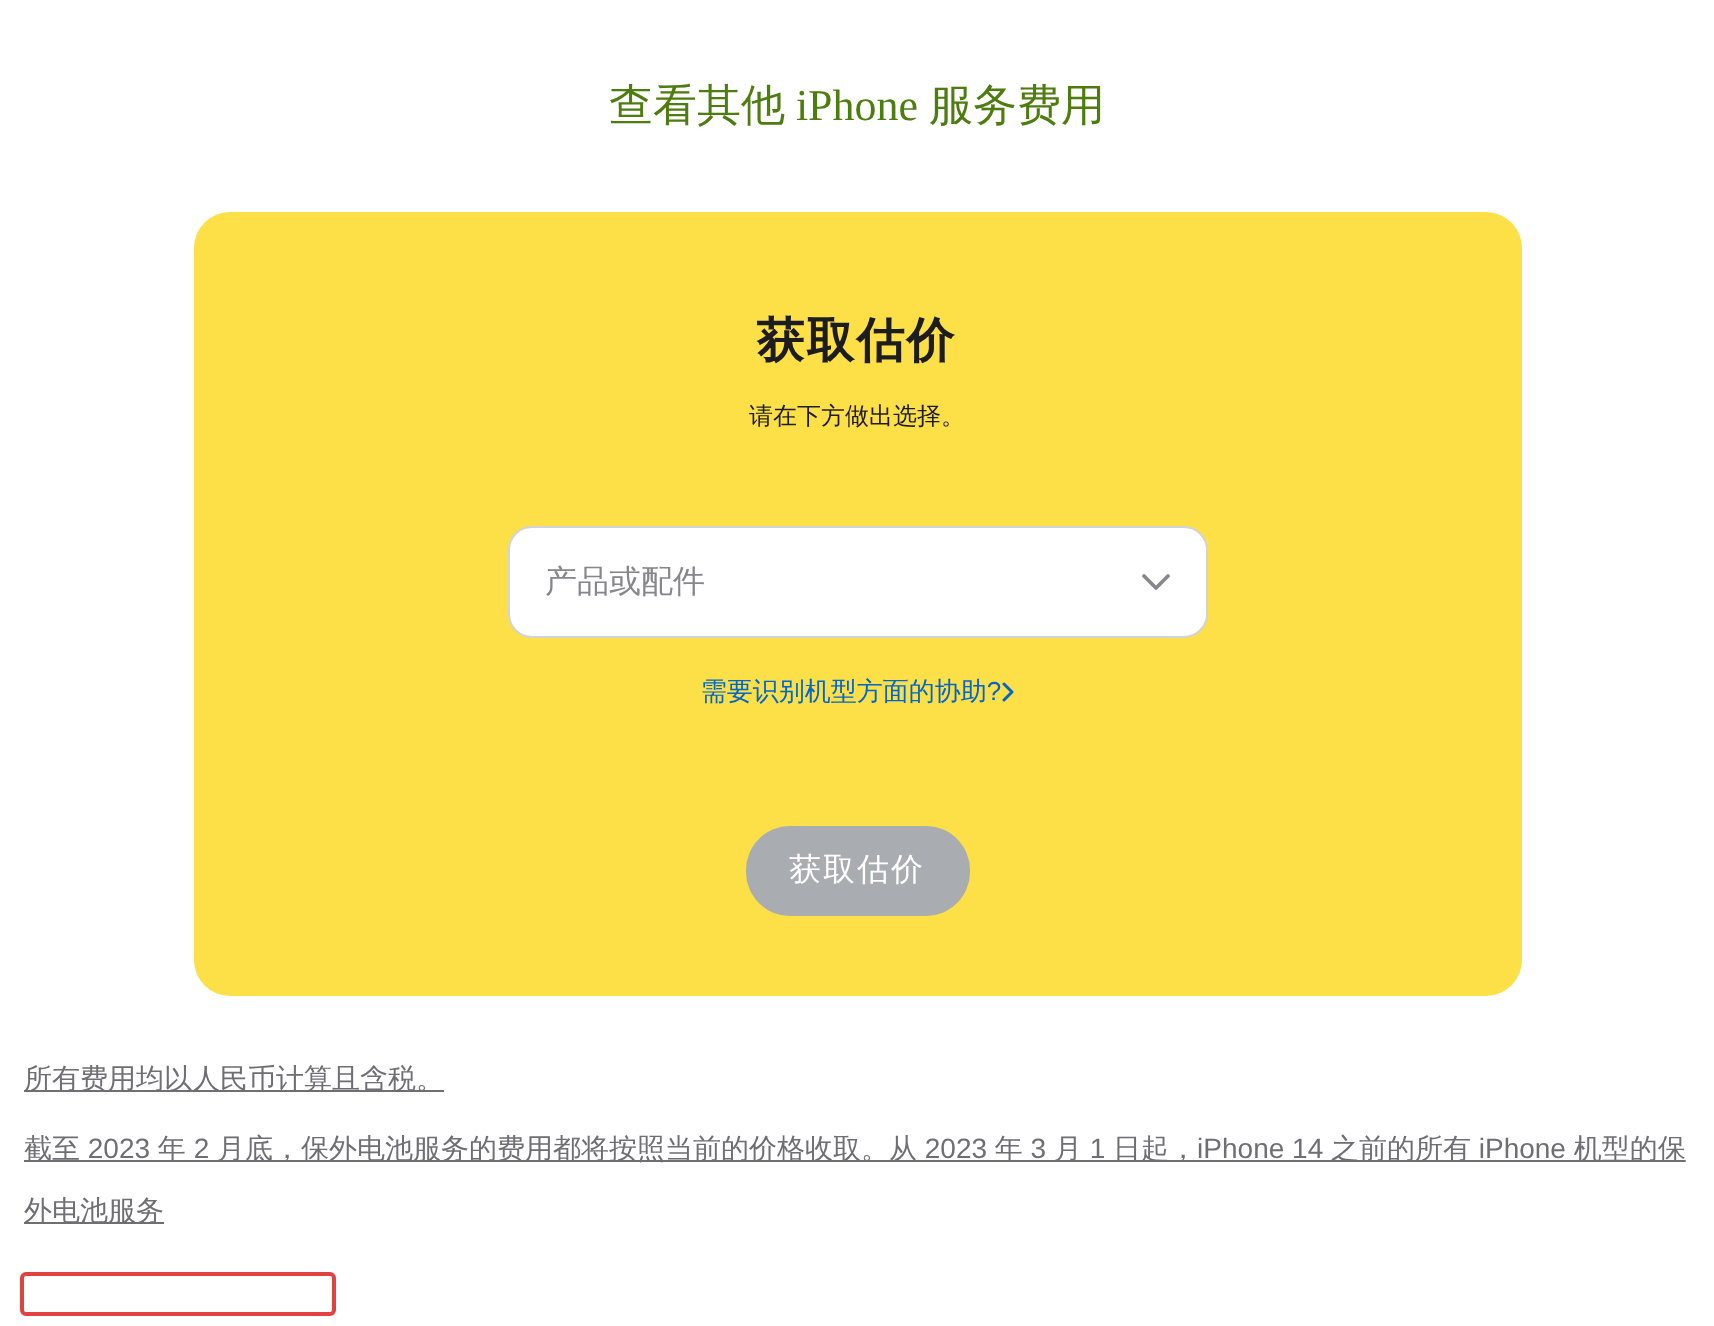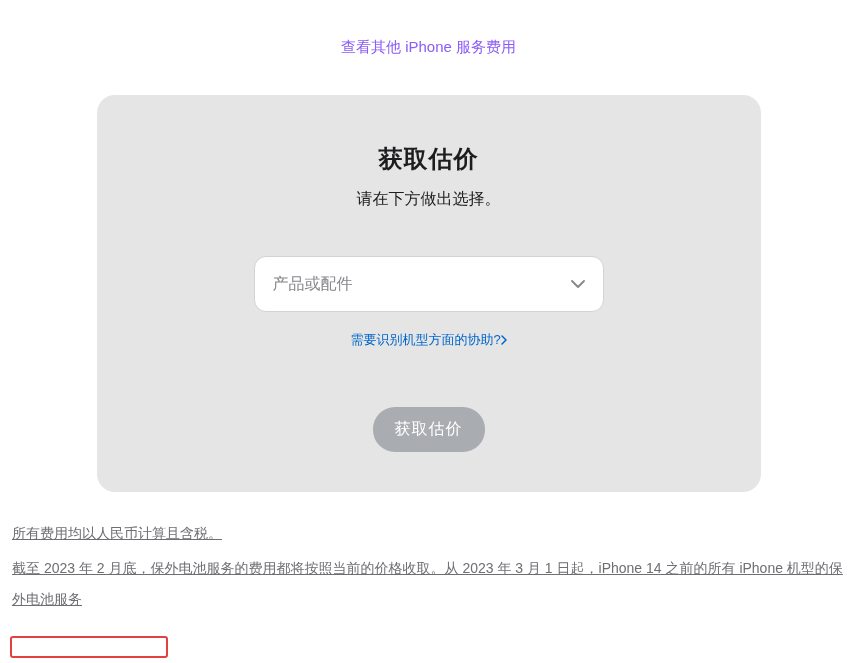--- a/index.html
+++ b/index.html
@@ -10,41 +10,42 @@
       width: 857px;
       height: 663px;
       position: relative;
     }
     .top-link {
       text-align: center;
       padding-top: 38px;
       padding-bottom: 38px;
     }
     .top-link a {
-      color: #8b5cf6;
-      font-size: 15px;
+      color: #4d7c0f;
+      font-size: 22px;
       text-decoration: none;
+      font-family: Liberation Serif, serif;
     }
     .card {
       width: 664px;
       margin: 0 auto;
-      background: #e5e5e5;
+      background: #fde047;
       border-radius: 18px;
       padding: 48px 40px 40px 40px;
       text-align: center;
     }
     .card-title {
       font-size: 24px;
       font-weight: 600;
       color: #1d1d1f;
       margin-bottom: 14px;
       letter-spacing: 1px;
     }
     .card-subtitle {
-      font-size: 16px;
+      font-size: 12px;
       color: #1d1d1f;
       margin-bottom: 46px;
     }
     .select-group {
       display: flex;
       flex-direction: column;
       gap: 12px;
       align-items: center;
       margin-bottom: 18px;
     }

